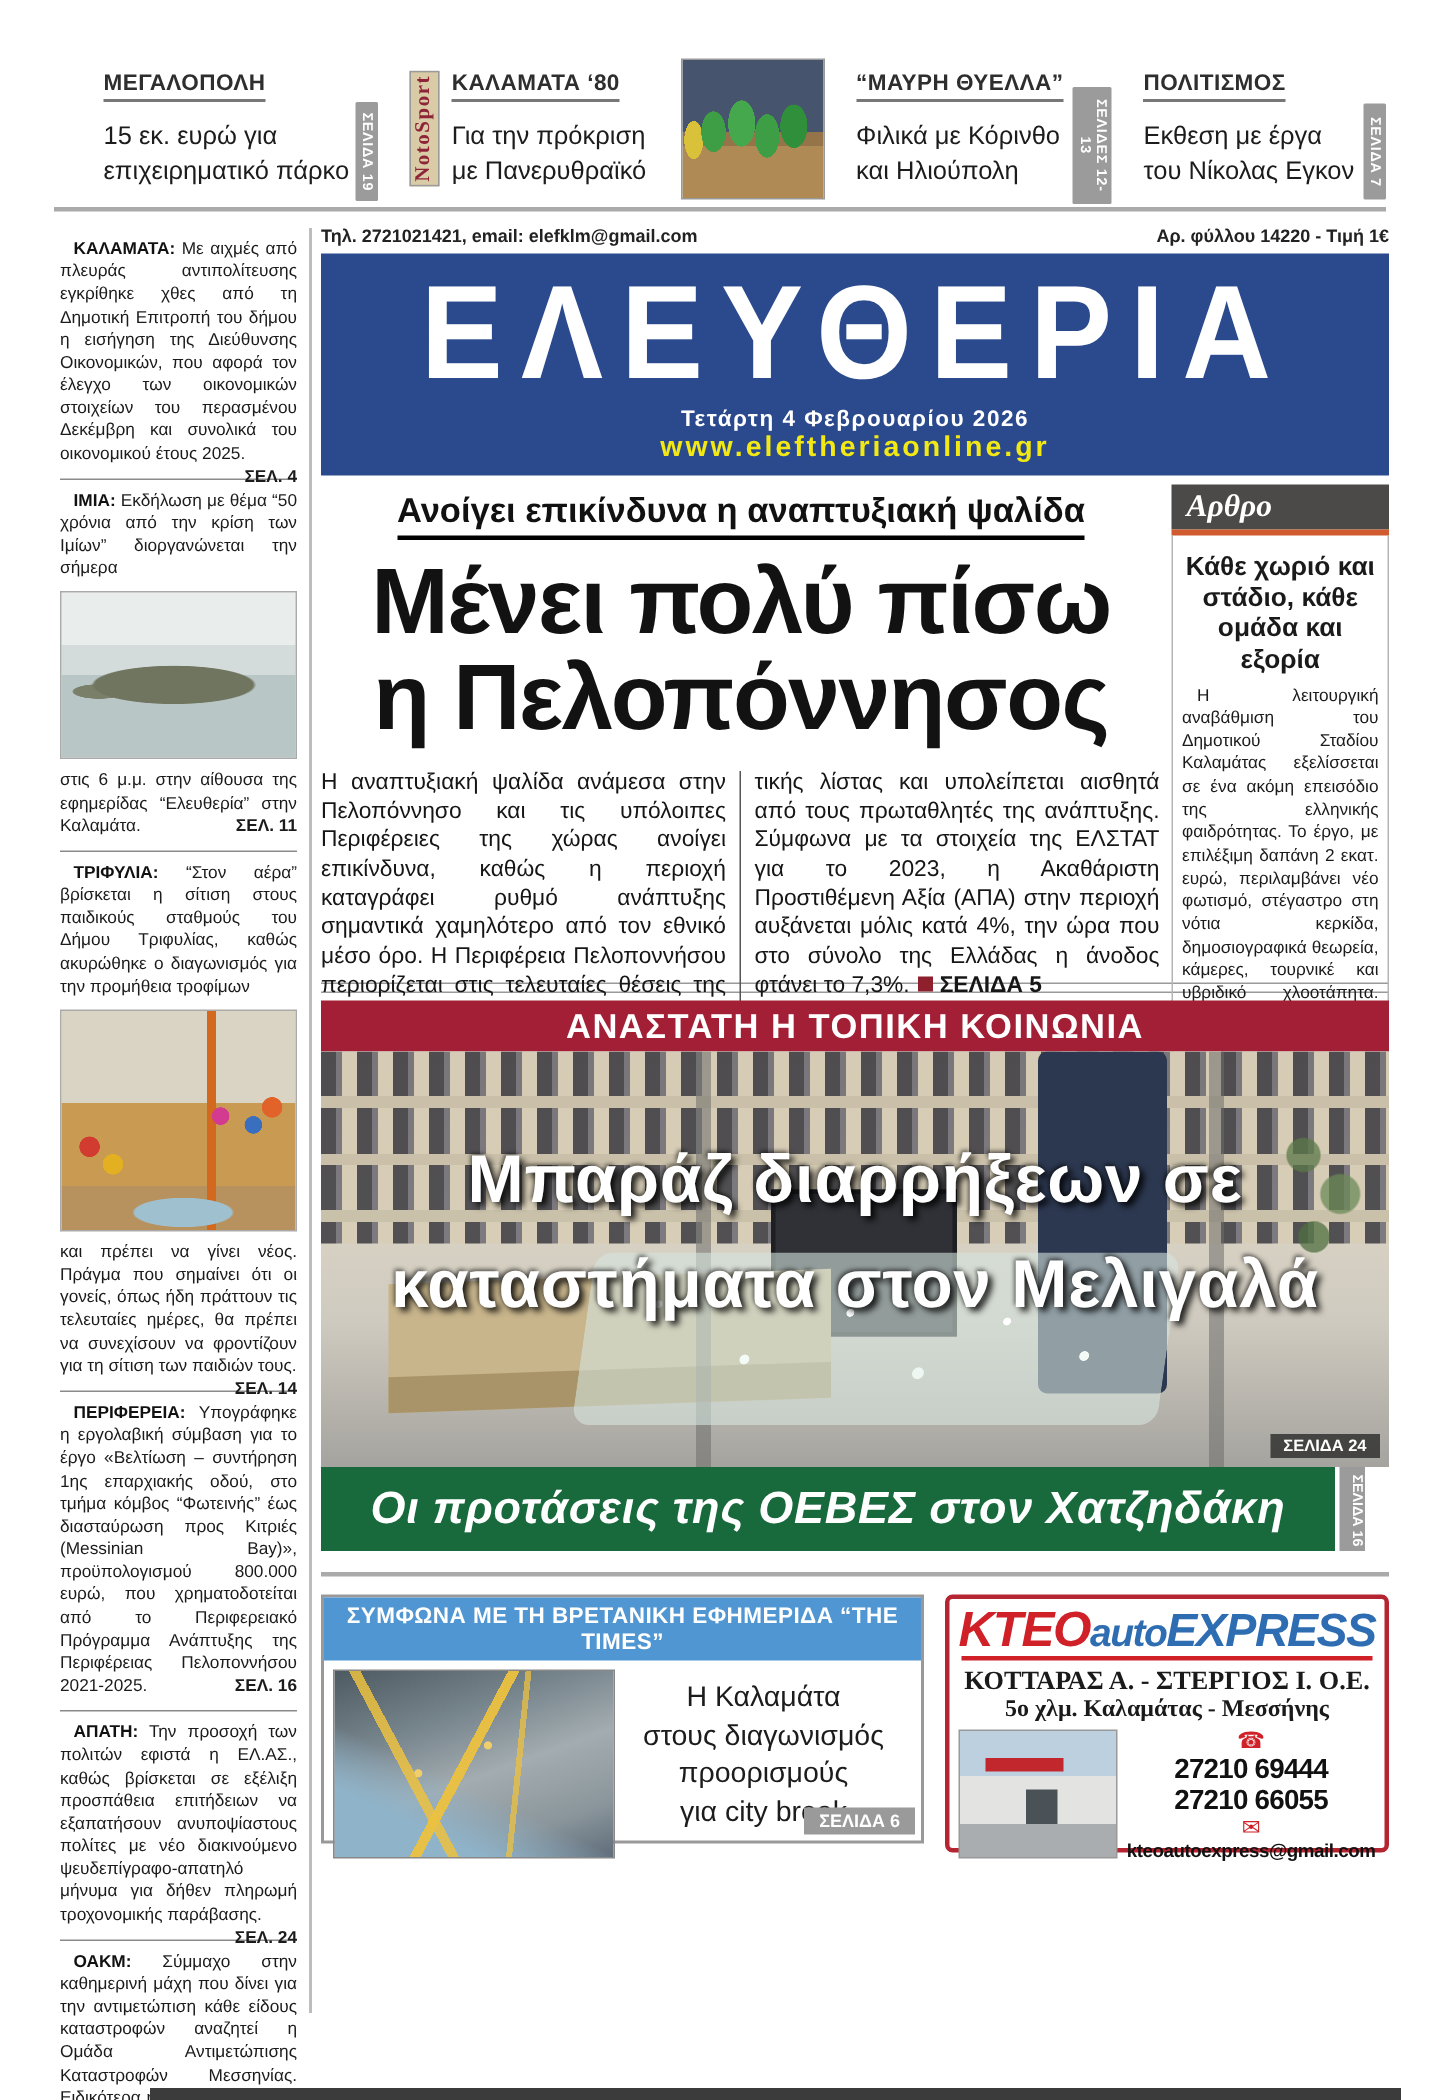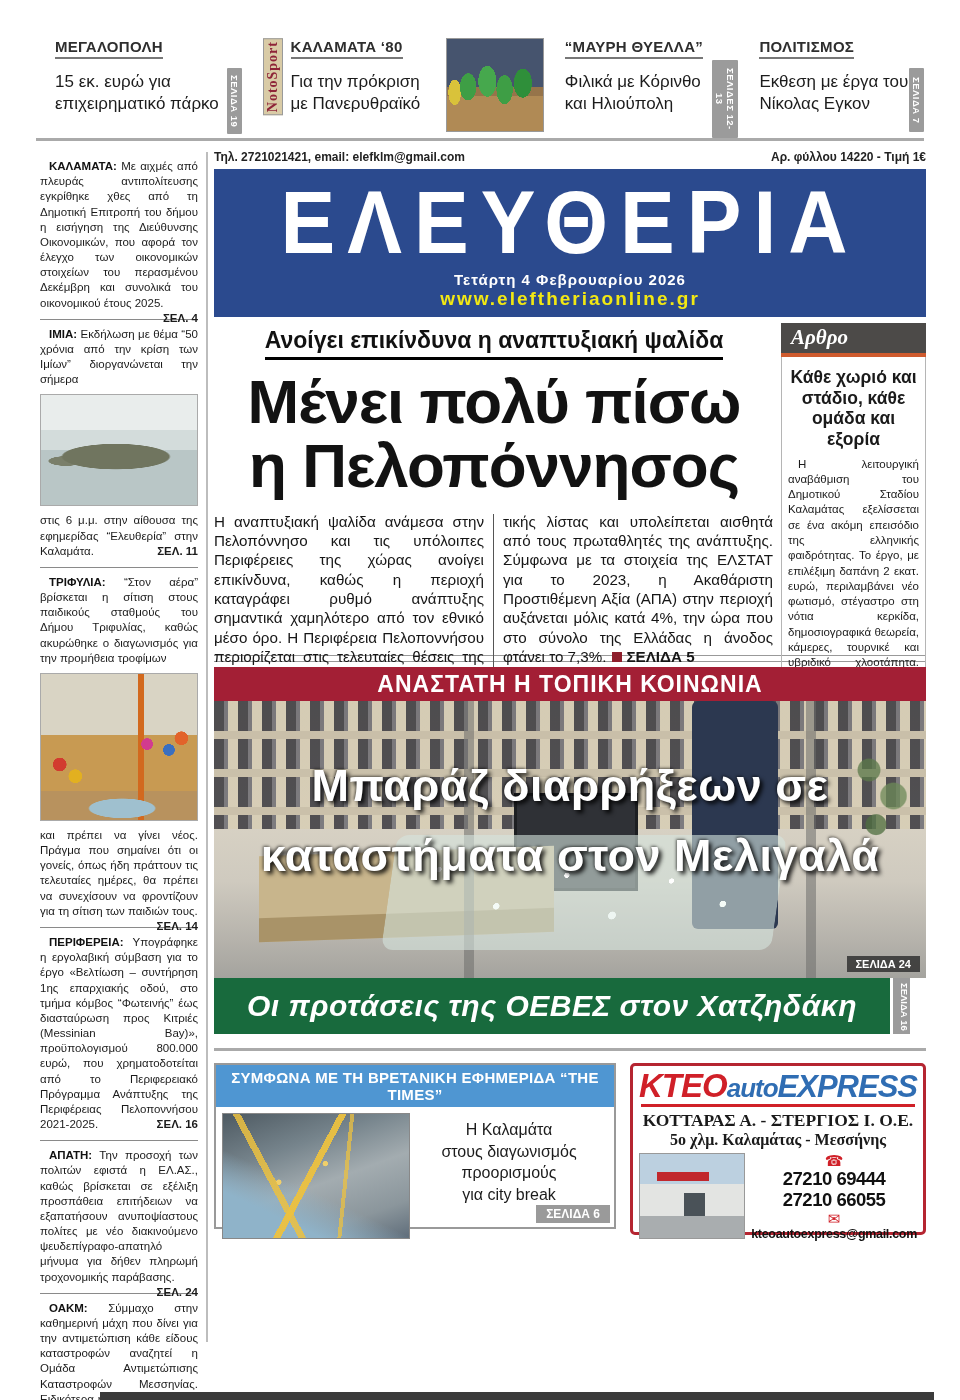--- a/index.html
+++ b/index.html
@@ -1,20 +1,20 @@
 <!DOCTYPE html>
 <html><head>
 <meta charset="utf-8">
 <style>
   html,body{margin:0;padding:0;background:#e8e8e8;}
   .page{position:relative;width:960px;height:1400px;background:#fff;margin:0 auto;
         font-family:"Liberation Sans",sans-serif;color:#1a1a1a;overflow:hidden;}
 
   
-  .topstrip{position:absolute;left:55px;top:38px;right:36px;height:96px;display:flex;align-items:flex-start;}
+  .topstrip{position:absolute;left:69px;top:38px;right:36px;height:96px;display:flex;align-items:center;}
   .ts-item{display:flex;flex-direction:column;}
   .ts-kicker{font-weight:bold;font-size:15px;color:#2e2e2e;letter-spacing:.3px;}
   .ts-kicker span{border-bottom:2px solid #777;padding-bottom:2px;display:inline-block;}
   .ts-text{margin-top:12px;font-size:17px;line-height:1.3;color:#1c1c1c;}
   .ts-tab{writing-mode:vertical-rl;background:#9b9b9b;color:#fff;font-size:9.5px;font-weight:bold;
           letter-spacing:.5px;padding:3px 2px;text-align:center;border-radius:1px;}
   .ts-div{width:3px;background:#b0b0b0;margin:0 9px;}
   .notosport{writing-mode:vertical-rl;transform:rotate(180deg);background:#d9cba6;color:#8e2438;
              border:1px solid #9a9a9a;font-family:"Liberation Serif",serif;font-weight:bold;
              font-size:14px;letter-spacing:1px;padding:2px 1px;text-align:center;margin-right:8px;}
@@ -134,21 +134,21 @@
   .tb-row{display:flex;padding:6px;}
   .tb-photo{width:186px;height:124px;border:1px solid #888;
      background:
        linear-gradient(118deg, transparent 0 46%, rgba(236,193,64,.95) 46% 49%, transparent 49%),
        linear-gradient(62deg, transparent 0 30%, rgba(236,193,64,.85) 30% 33%, transparent 33%),
        linear-gradient(96deg, transparent 0 64%, rgba(236,193,64,.75) 64% 66%, transparent 66%),
        radial-gradient(circle 3px at 30% 55%, #f0cf6a 0 80%, transparent),
        radial-gradient(circle 3px at 55% 40%, #f0cf6a 0 80%, transparent),
        linear-gradient(205deg, transparent 58%, #8fb3c9 78%),
        linear-gradient(160deg,#4e5a62 0%,#76848c 30%,#a3acb0 55%,#8b969c 80%,#5f6d7a 100%);}
-  .tb-text{flex:1;font-size:16px;line-height:1.35;text-align:center;color:#1c1c1c;padding-top:6px;}
+  .tb-text{flex:1;font-size:19px;line-height:1.35;text-align:center;color:#1c1c1c;padding-top:6px;}
   .tb-pg{position:absolute;right:4px;bottom:4px;background:#9a9a9a;color:#fff;font-weight:bold;
          font-size:12px;padding:2px 10px;}
 
   .kteo-box{width:278px;height:160px;border:3px solid #b52531;border-radius:5px;margin-left:14px;
             box-sizing:content-box;padding:3px 6px;text-align:center;position:relative;background:#fff;}
   .kt-brand{font-style:italic;white-space:nowrap;line-height:1;}
   .kt-kteo{color:#d02028;font-weight:bold;font-size:33px;letter-spacing:-1px;}
   .kt-auto{color:#2f6db3;font-size:26px;font-weight:bold;letter-spacing:-1px;}
   .kt-exp{color:#2f6db3;font-weight:bold;font-size:31px;letter-spacing:-1px;}
   .kt-rule{height:3px;background:#d02028;margin:2px 2px 3px;}

